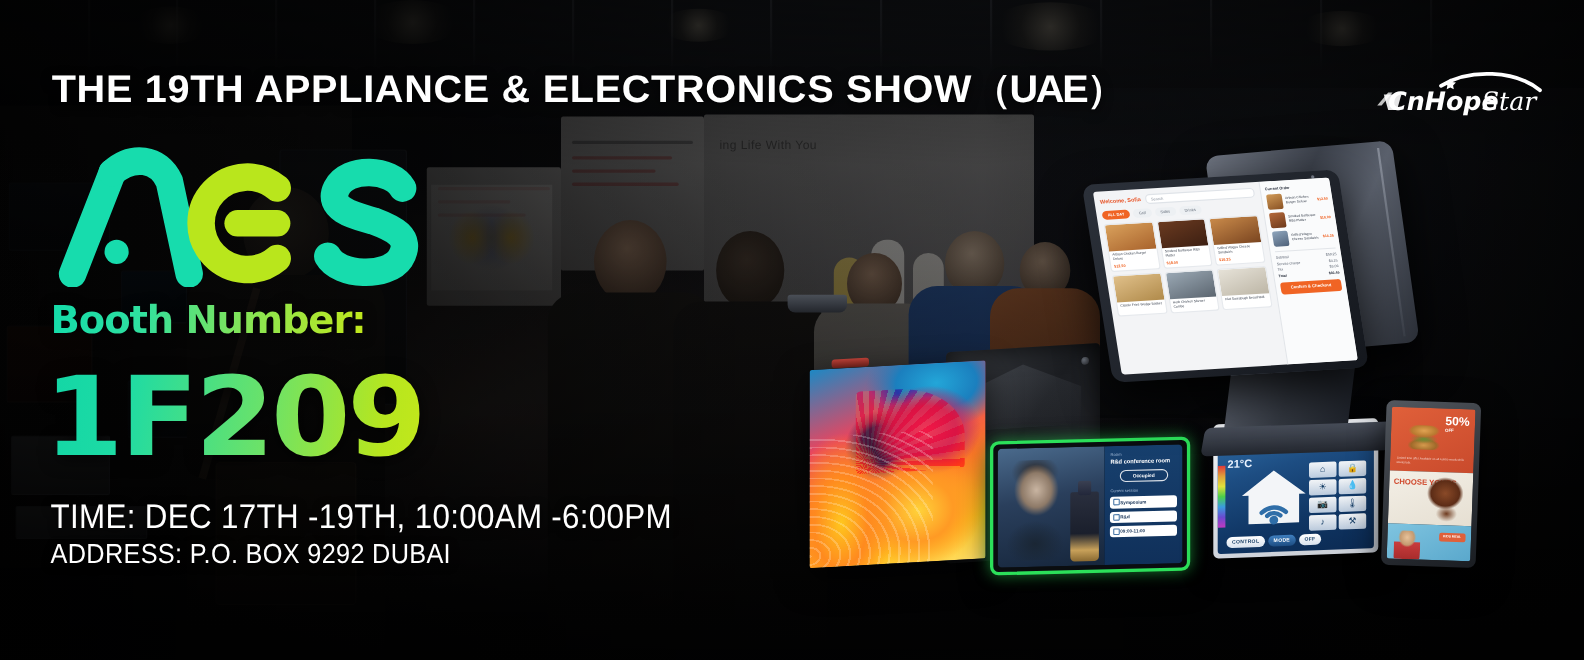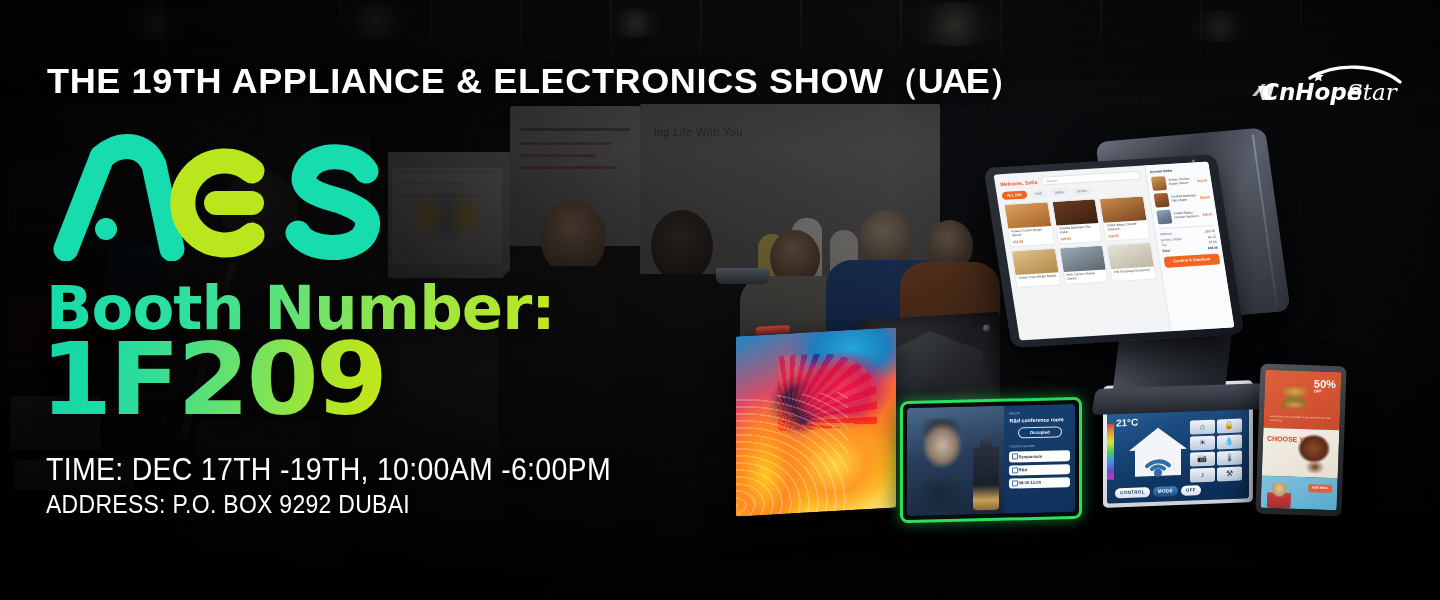--- a/index.html
+++ b/index.html
@@ -171,21 +171,21 @@
     position: absolute; left: 44px; top: 133px;
     width: 340px; height: 128px;
   }
   .aes svg { display: block; width: 100%; height: 100%; }
 
   
   .booth-label {
     position: absolute; left: 46px; top: 272px;
     font-family: "DejaVu Sans", sans-serif;
     font-weight: 700;
-    font-size: 61px;
+    font-size: 35px;
     letter-spacing: -1px;
     white-space: nowrap;
     background: linear-gradient(95deg, #14dcaa 0%, #2ee0a0 28%, #86e455 62%, #c2e81b 100%);
     -webkit-background-clip: text;
     background-clip: text;
     color: transparent;
     -webkit-text-fill-color: transparent;
     filter: drop-shadow(0 2px 6px rgba(0,0,0,.65));
   }
 

